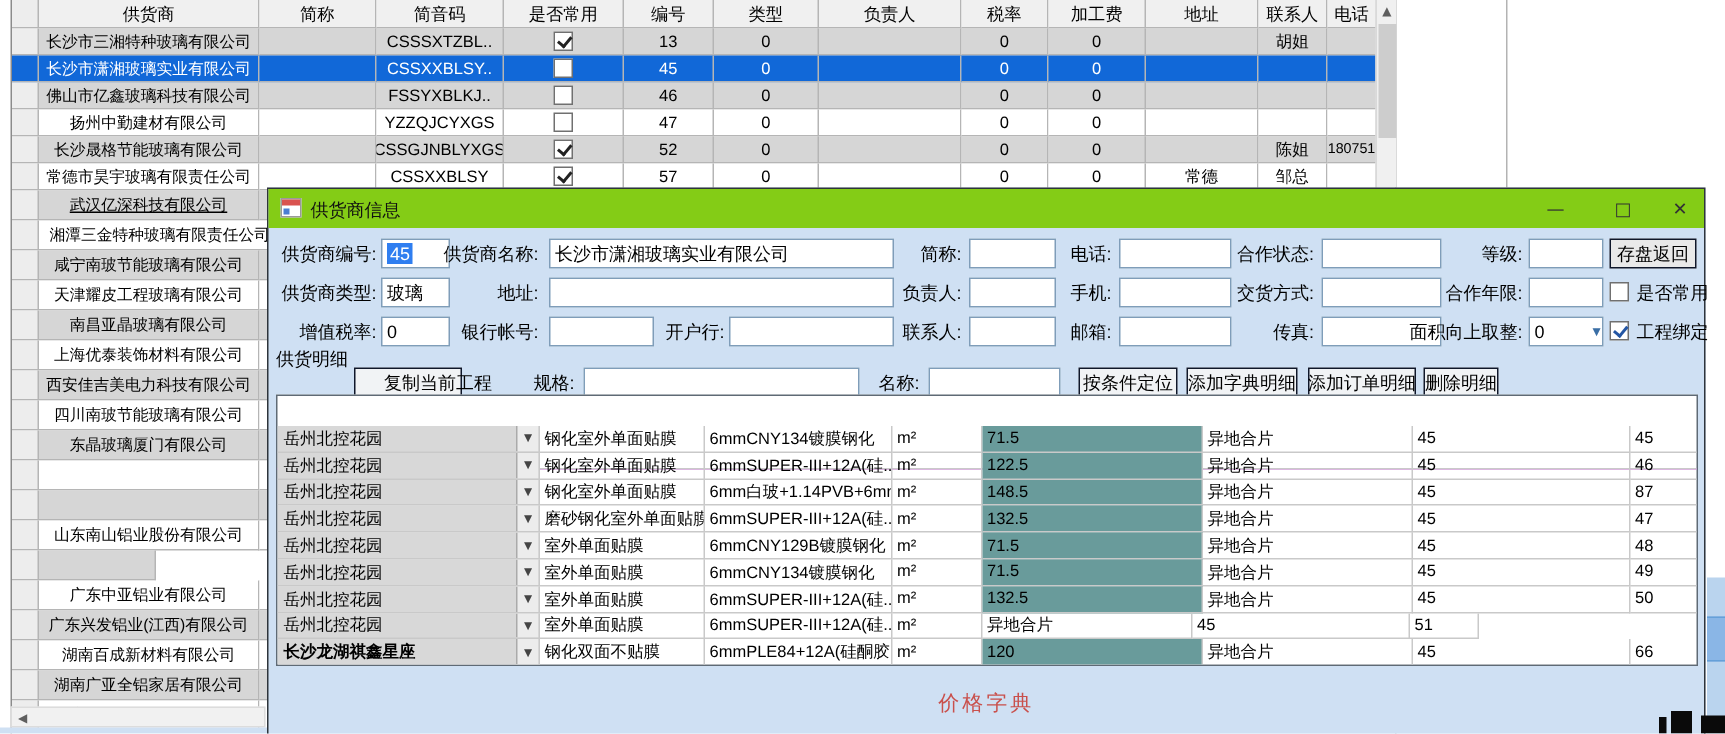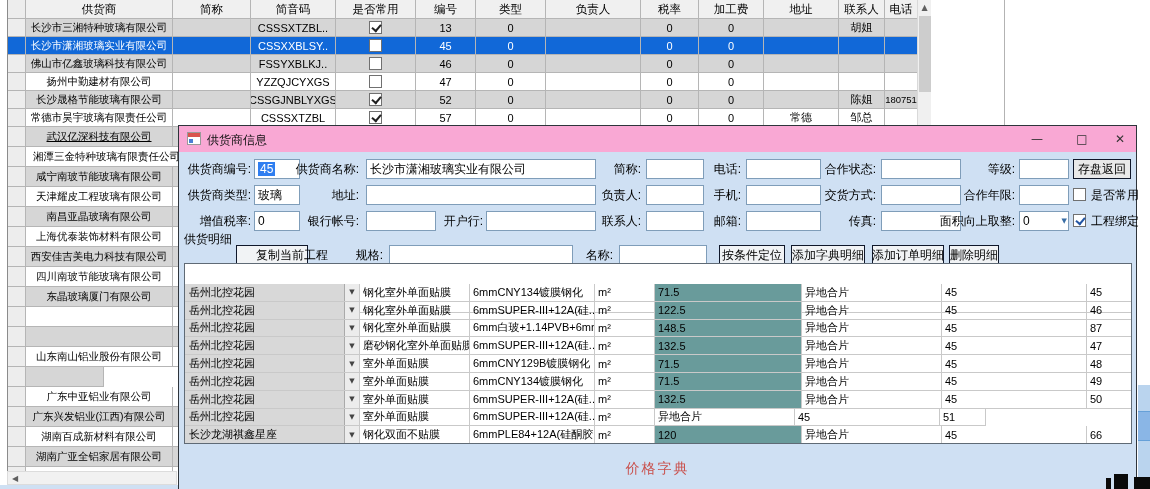--- a/index.html
+++ b/index.html
@@ -39,21 +39,21 @@
 
   
   .right-strip { position:absolute; left:1138px; top:385px; width:12px; height:104px; background:#bad4ee; z-index:3; }
   .right-thumb { position:absolute; left:1138px; top:411px; width:12px; height:30px; background:#8ab6e6;
                  border-top:1px solid #66a0d8; border-bottom:1px solid #66a0d8; z-index:4; }
   .artifact { position:absolute; background:#0a0a0a; z-index:40; }
 
   
   .dialog { position:absolute; left:178px; top:125px; width:959px; height:380px;
             background:#cfe0f3; border:1px solid #2e343b; z-index:10; }
-  .titlebar { position:relative; height:26px; background:#f9a8d4; display:flex; align-items:center; }
+  .titlebar { position:relative; height:26px; background:#84cc16; display:flex; align-items:center; }
   .app-icon { position:absolute; left:8px; top:6px; width:14px; height:13px; background:#fff;
               border:1px solid #9a9a9a; }
   .app-icon::before { content:""; position:absolute; left:0; top:0; right:0; height:4px; background:#d9534f; }
   .app-icon::after { content:""; position:absolute; left:1px; bottom:1px; width:4px; height:4px; background:#4a7ed4; }
   .dlg-title { position:absolute; left:28px; top:6px; font-size:12px; color:#111; }
   .win-btn { position:absolute; top:0; height:26px; display:flex; align-items:center; justify-content:center;
              color:#333; font-family:"DejaVu Sans",sans-serif; font-size:12px; cursor:default; }
 
   .flabel { position:absolute; height:20px; line-height:20px; text-align:right; white-space:nowrap; overflow:hidden; }
   .finput { position:absolute; height:20px; background:#fff; border:1px solid #7f9db9;
@@ -187,21 +187,21 @@
         <div class="mg-cell mg-data" style="width: 58px;">0</div>
         <div class="mg-cell mg-data" style="width: 65px;">0</div>
         <div class="mg-cell mg-data" style="width: 75px;"></div>
         <div class="mg-cell mg-data" style="width: 46px;">陈姐</div>
         <div class="mg-cell mg-data tiny-txt" style="width: 33px;">180751</div>
       </div>
       <div class="mg-row row-white" style="top: 109px; height: 18px;">
         <div class="mg-cell mg-rowhead" style="width: 18px;"></div>
         <div class="mg-cell mg-data small-txt" style="width: 147px; text-align: right;">常德市昊宇玻璃有限责任公司</div>
         <div class="mg-cell mg-data" style="width: 78px;"></div>
-        <div class="mg-cell mg-data" style="width: 85px;">CSSSXTZBL</div>
+        <div class="mg-cell mg-data" style="width: 85px;">CSSXXBLSY</div>
         <div class="mg-cell mg-data" style="width: 80px;">
           <div class="cb checked"></div>
         </div>
         <div class="mg-cell mg-data" style="width: 60px;">57</div>
         <div class="mg-cell mg-data" style="width: 70px;">0</div>
         <div class="mg-cell mg-data" style="width: 95px;"></div>
         <div class="mg-cell mg-data" style="width: 58px;">0</div>
         <div class="mg-cell mg-data" style="width: 65px;">0</div>
         <div class="mg-cell mg-data" style="width: 75px;">常德</div>
         <div class="mg-cell mg-data" style="width: 46px;">邹总</div>
@@ -491,21 +491,21 @@
             <span class="combo-btn">▼</span>
           </div>
           <div class="dg-cell" style="width: 110px;">室外单面贴膜</div>
           <div class="dg-cell" style="width: 125px;">6mmSUPER-III+12A(硅...</div>
           <div class="dg-cell" style="width: 60px;">m²</div>
           <div class="dg-cell" style="width: 140px;">异地合片</div>
           <div class="dg-cell" style="width: 145px;">45</div>
           <div class="dg-cell" style="width: 46px;">51</div>
         </div>
         <div class="dg-row" style="height: 17.8px;">
-          <div class="dg-cell dg-proj" style="width: 175px;">
+          <div class="dg-cell dg-proj" style="width: 175px; font-weight: bold;">
             <span class="proj-txt">长沙龙湖祺鑫星座</span>
             <span class="combo-btn">▼</span>
           </div>
           <div class="dg-cell" style="width: 110px;">钢化双面不贴膜</div>
           <div class="dg-cell" style="width: 125px;">6mmPLE84+12A(硅酮胶...</div>
           <div class="dg-cell" style="width: 60px;">m²</div>
           <div class="dg-cell dg-price" style="width: 147px;">120</div>
           <div class="dg-cell" style="width: 140px;">异地合片</div>
           <div class="dg-cell" style="width: 145px;">45</div>
           <div class="dg-cell" style="width: 46px;">66</div>

